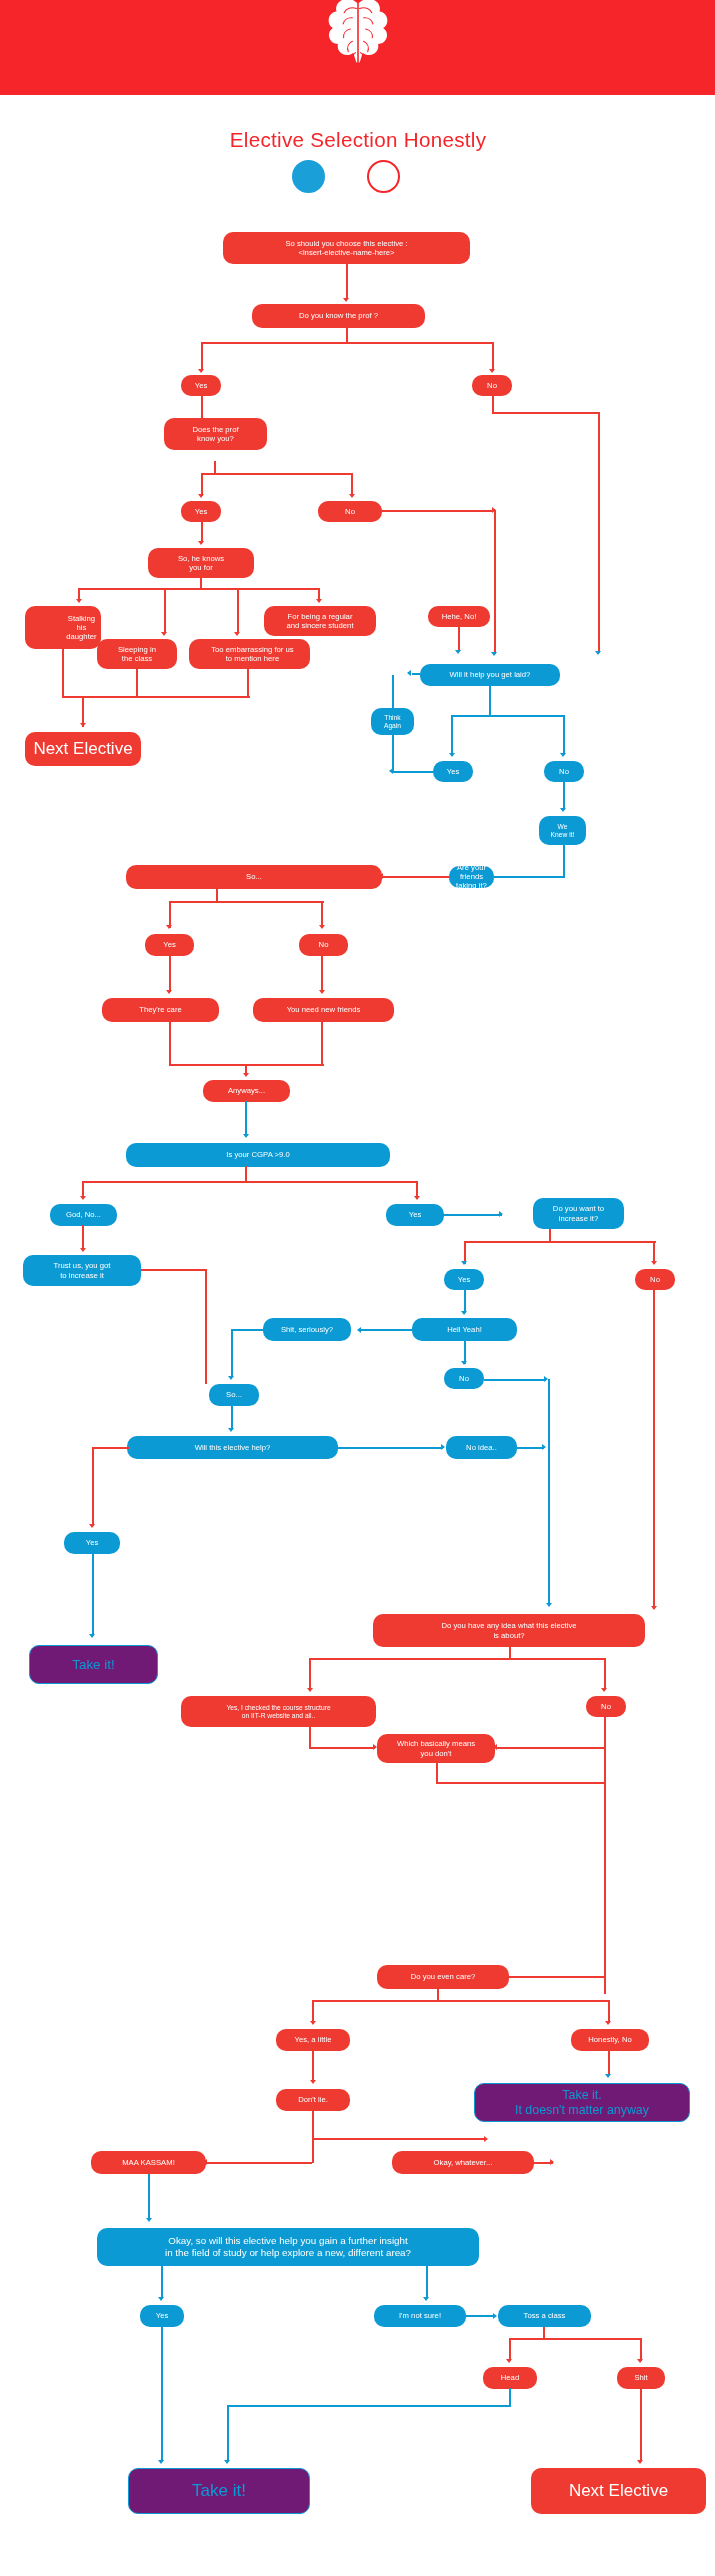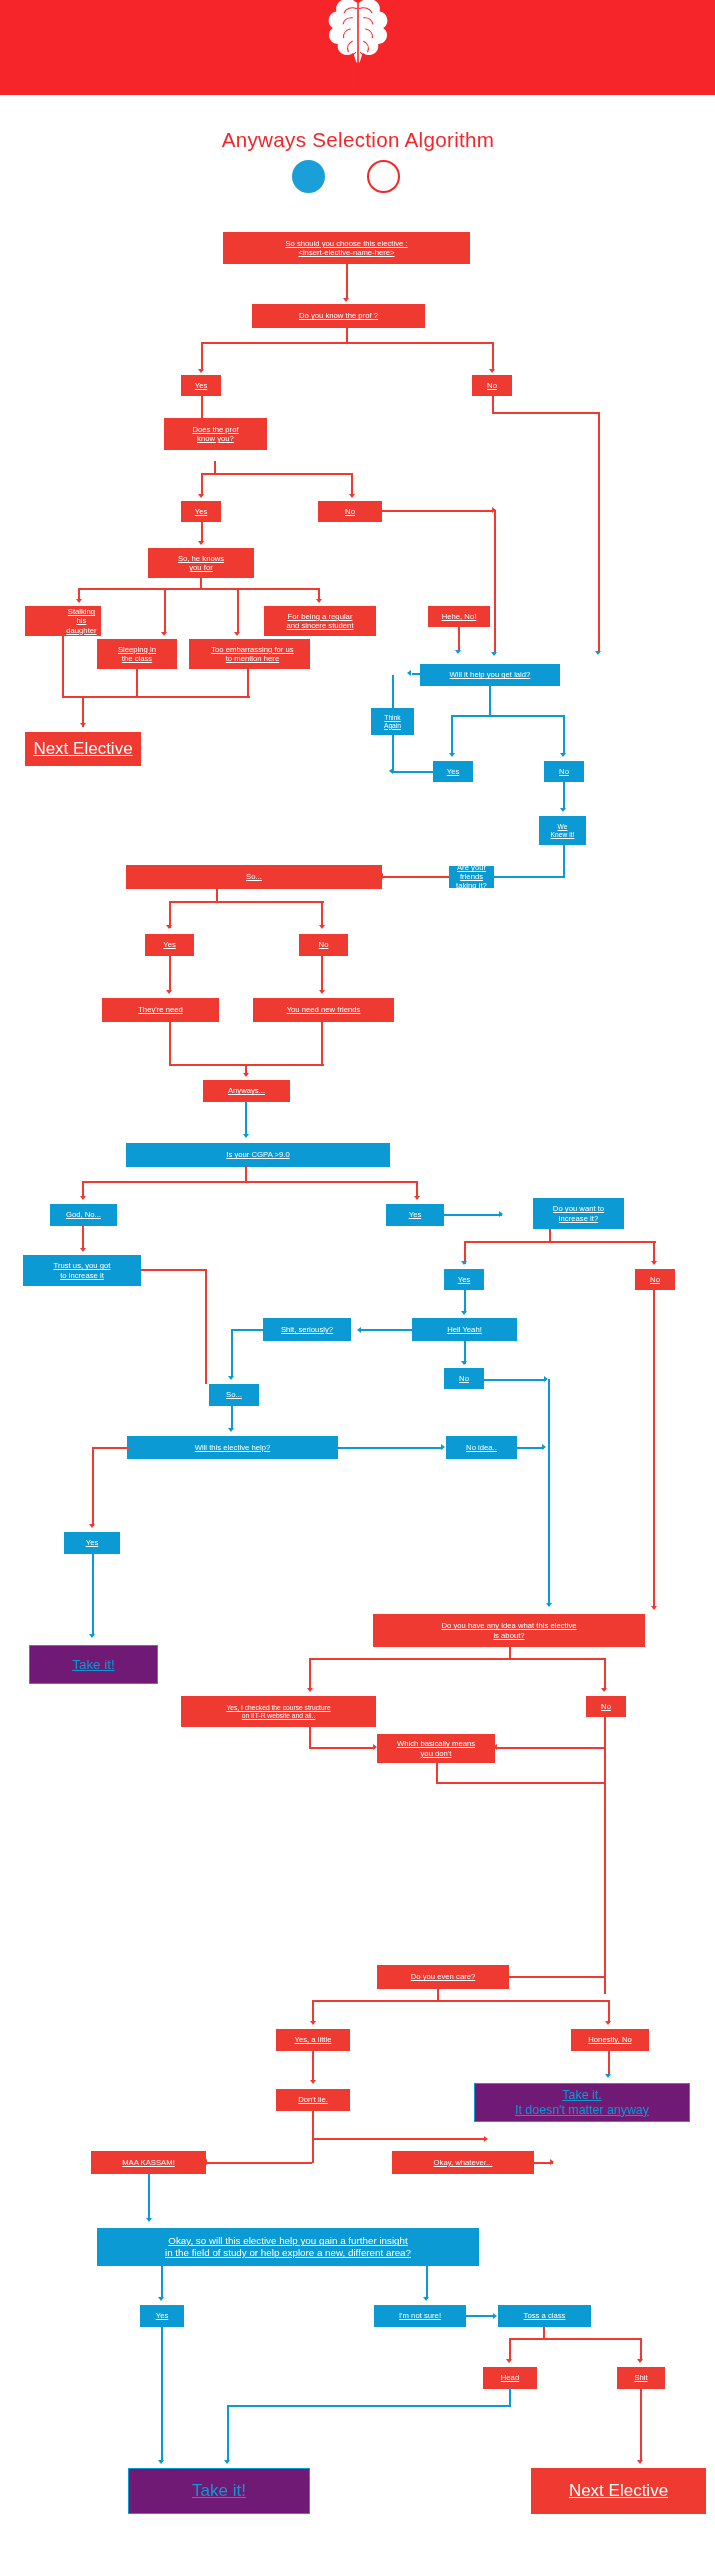--- a/index.html
+++ b/index.html
@@ -29,28 +29,27 @@
   .dot{
     position:absolute;top:0;width:33px;height:33px;border-radius:50%;
     border:2.1px solid #1a9fd9;box-sizing:border-box;
   }
   .dot.filled{background:#1a9fd9;left:292px;}
   .dot.empty{background:#ffffff;left:367px;border-color:#f5252a;}
 
   
   .node{
     position:absolute;box-sizing:border-box;
-    border-radius:0;
+    border-radius:10px;
     color:#ffffff;
     text-align:center;
     display:flex;align-items:center;justify-content:center;
     padding:2.1px 3.1px;
     line-height:1.18;
     font-size:7.7px;
-    text-decoration:underline;
   }
   .red{background:#ef3a31;}
   .blue{background:#0b9ad4;}
   .outline-blue{
     background:#701a75;border:1.5px solid #0b9ad4;color:#0b9ad4;
   }
   .big{font-size:17px;}
   .med{font-size:13.4px;}
   .tiny{font-size:6.7px;}
 
@@ -73,21 +72,21 @@
   <g fill="#ffffff">
     <path d="M112 14c-9-8-23-9-32-2-7 5-9 13-7 20-8 1-14 7-15 15-1 7 2 13 8 17-6 4-9 11-7 18 2 8 9 13 17 13-2 7 1 15 8 19 7 4 16 3 22-2 2 7 4 14 6 19h2V14z"></path>
     <path d="M118 14c9-8 23-9 32-2 7 5 9 13 7 20 8 1 14 7 15 15 1 7-2 13-8 17 6 4 9 11 7 18-2 8-9 13-17 13 2 7-1 15-8 19-7 4-16 3-22-2-2 7-4 14-6 19h-2V14z"></path>
   </g>
   <g stroke="#f5252a" stroke-width="2.2" fill="none" stroke-linecap="round">
     <path d="M112 26c-10-4-20 0-24 8M104 44c-9-1-16 4-18 12M100 66c-9 2-14 9-13 17M104 90c-8 4-11 12-8 20M110 112c-7 5-8 13-4 20"></path>
     <path d="M118 26c10-4 20 0 24 8M126 44c9-1 16 4 18 12M130 66c9 2 14 9 13 17M126 90c8 4 11 12 8 20M120 112c7 5 8 13 4 20"></path>
     <path d="M115 14v165"></path>
   </g>
 </svg>
-<div id="title">Anyways Selection Algorithm</div>
+<div id="title">Elective Selection Honestly</div>
 <div id="dots">
   <div class="dot filled"></div>
   <div class="dot empty"></div>
 </div>
 
 <div class="node red" style="left:223px;top:232px;width:247px;height:32px;">So should you choose this elective :<br>&lt;insert-elective-name-here&gt;</div>
 <div class="ln" style="left:346px;top:264px;width:2.1px;height:35px;"></div>
 <div class="ar d" style="left:343px;top:298px;"></div>
 
 <div class="node red" style="left:252px;top:304px;width:173px;height:24px;">Do you know the prof ?</div>
@@ -130,21 +129,21 @@
 <div class="ar d" style="left:198px;top:541px;"></div>
 <div class="node red" style="left:148px;top:548px;width:106px;height:30px;">So, he knows<br>you for</div>
 
 <div class="ln" style="left:200px;top:578px;width:2.1px;height:11.3px;"></div>
 <div class="ln" style="left:78px;top:588px;width:242px;height:2.1px;"></div>
 <div class="ln" style="left:78px;top:588px;width:2.1px;height:12.4px;"></div>
 <div class="ln" style="left:318px;top:588px;width:2.1px;height:12.4px;"></div>
 <div class="ar d" style="left:76px;top:599px;"></div>
 <div class="ar d" style="left:316px;top:599px;"></div>
 
-<div class="node red" style="left:25px;top:606px;width:76px;height:30px;padding-left:40px;">Stalking his<br>daughter</div>
+<div class="node red" style="left:25px;top:606px;width:76px;height:43px;padding-left:40px;">Stalking his<br>daughter</div>
 <div class="node red" style="left:264px;top:606px;width:112px;height:30px;">For being a regular<br>and sincere student</div>
 
 <div class="ln" style="left:164px;top:588px;width:2.1px;height:45px;"></div>
 <div class="ar d" style="left:161px;top:632px;"></div>
 <div class="ln" style="left:237px;top:588px;width:2.1px;height:45px;"></div>
 <div class="ar d" style="left:234px;top:632px;"></div>
 
 <div class="node red" style="left:97px;top:639px;width:80px;height:30px;">Sleeping in<br>the class</div>
 <div class="node red" style="left:189px;top:639px;width:121px;height:30px;padding-left:9px;">Too embarrassing for us<br>to mention here</div>
 
@@ -204,21 +203,21 @@
 <div class="ar d" style="left:319px;top:925px;"></div>
 
 <div class="node red" style="left:145px;top:934px;width:49px;height:21.6px;">Yes</div>
 <div class="node red" style="left:299px;top:934px;width:49px;height:21.6px;">No</div>
 
 <div class="ln" style="left:169px;top:955px;width:2.1px;height:37px;"></div>
 <div class="ar d" style="left:166px;top:990px;"></div>
 <div class="ln" style="left:321px;top:955px;width:2.1px;height:37px;"></div>
 <div class="ar d" style="left:319px;top:990px;"></div>
 
-<div class="node red" style="left:102px;top:998px;width:117px;height:24px;">They're need</div>
+<div class="node red" style="left:102px;top:998px;width:117px;height:24px;">They're care</div>
 <div class="node red" style="left:253px;top:998px;width:141px;height:24px;">You need new friends</div>
 
 <div class="ln" style="left:169px;top:1022px;width:2.1px;height:44px;"></div>
 <div class="ln" style="left:321px;top:1022px;width:2.1px;height:44px;"></div>
 <div class="ln" style="left:169px;top:1064px;width:155px;height:2.1px;"></div>
 <div class="ln" style="left:245px;top:1064px;width:2.1px;height:10.3px;"></div>
 <div class="ar d" style="left:243px;top:1073px;"></div>
 <div class="node red" style="left:203px;top:1080px;width:87px;height:21.6px;">Anyways...</div>
 
 <div class="ln b" style="left:245px;top:1101px;width:2.1px;height:35px;"></div>

